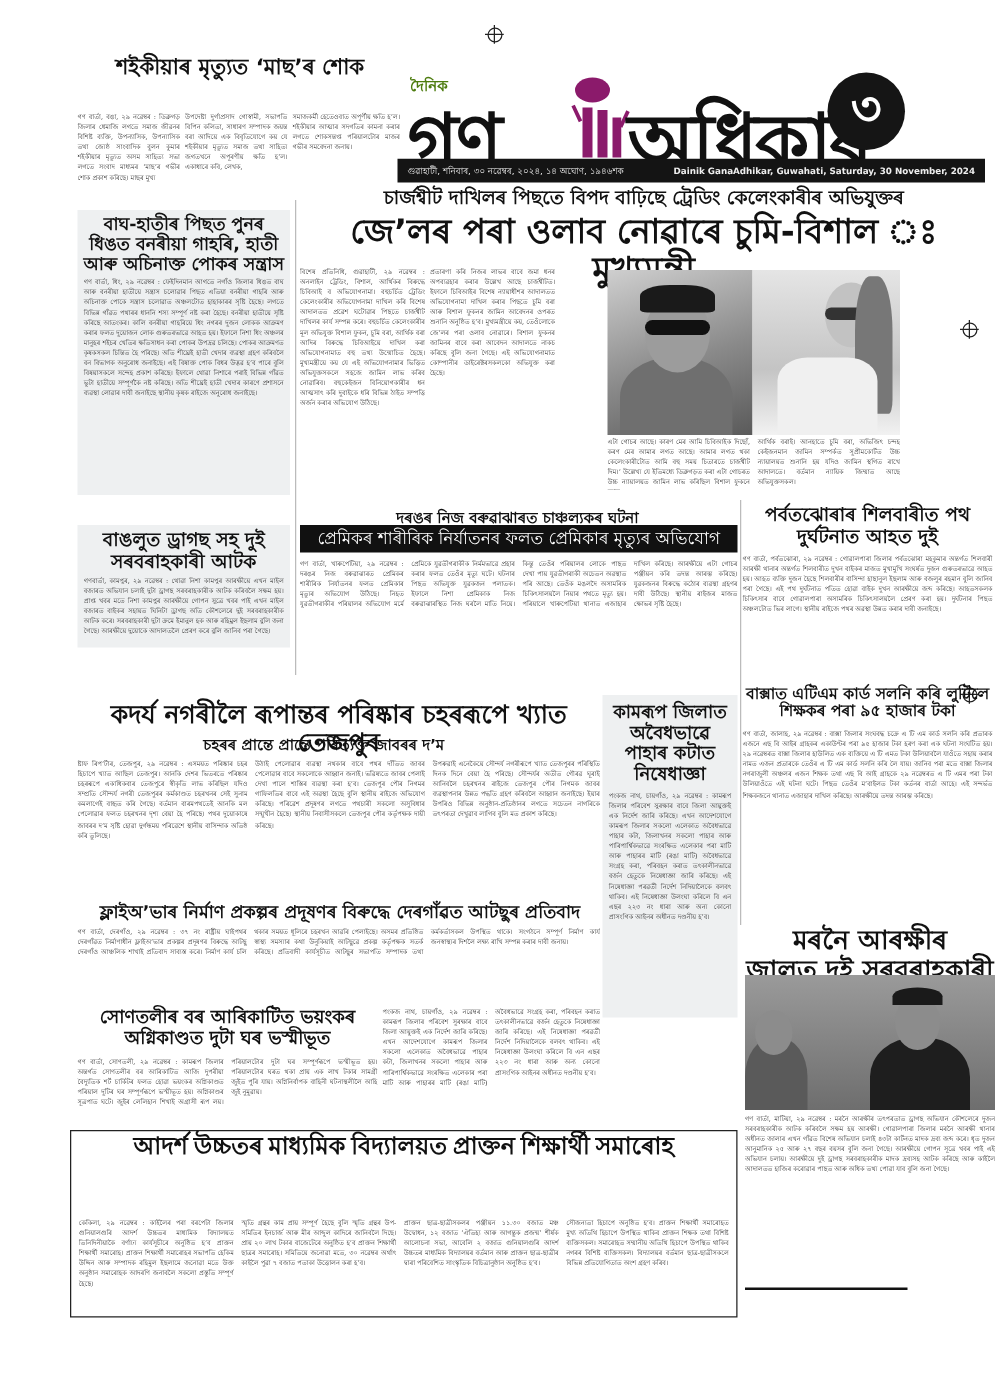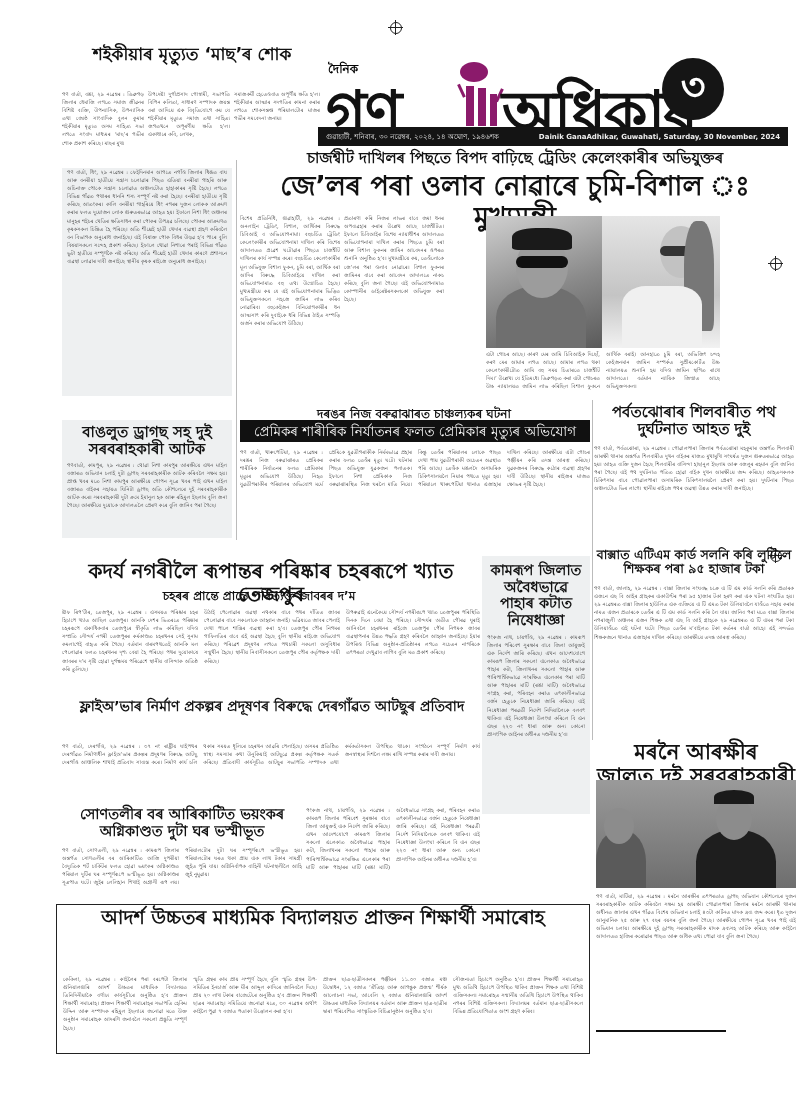--- a/index.html
+++ b/index.html
@@ -15,21 +15,21 @@
   .reg-mark::before, .reg-mark::after { content: ""; position: absolute; background: #222; }
   .reg-mark::before { left: 4px; top: -3px; width: 1px; height: 15px; }
   .reg-mark::after { top: 4px; left: -3px; height: 1px; width: 15px; }
   .photo { position: absolute; background: linear-gradient(160deg, #cfcfcf, #8a8a8a 55%, #5a5a5a); overflow: hidden; }
   .photo .fig { position: absolute; border-radius: 45% 45% 10% 10%; background: #2a2a2a; }
   .photo .face { position: absolute; border-radius: 50%; background: #b9b9b9; }
   .banner { background: #111; color: #fff; }
   .masthead-strip { background: #141414; color: #eee; font-family: "DejaVu Sans", sans-serif; font-size: 7px; display: flex; justify-content: space-between; align-items: center; padding: 0 8px; }
   .page-num { border-radius: 50%; background: #151515; color: #fff; display: flex; align-items: center; justify-content: center; font-family: "DejaVu Sans", sans-serif; font-weight: bold; font-size: 38px; }
   .logo-word { font-family: "DejaVu Sans", sans-serif; font-weight: 900; font-size: 62px; letter-spacing: -2px; color: #111; }
-  .logo-small { font-family: "DejaVu Sans", sans-serif; font-weight: bold; font-size: 12px; color: #000000; }
+  .logo-small { font-family: "DejaVu Sans", sans-serif; font-weight: bold; font-size: 12px; color: #4d7c0f; }
 </style>
 </head>
 <body>
 
 <div class="reg-mark" style="left:390px; top:22px;"></div>
 
 <div class="abs hl" style="left:62px; top:45px; width:260px; font-size:17px;">
   <div>শইকীয়াৰ মৃত্যুত ‘মাছ’ৰ শোক</div>
 </div>
 <div class="abs body-text" style="left:62px; top:90px; width:82px; height:72px;">গণ বাৰ্তা, বঙা, ২৯ নৱেম্বৰ : ডিব্ৰুগড় জিলাৰ ধেমাজি লগতে সমাজ জীৱনৰ বিশিষ্ট ব্যক্তি, উপন্যাসিক, উপন্যাসিক তথা জ্যেষ্ঠ সাংবাদিক বুলন কুমাৰ শইকীয়াৰ মৃত্যুত অসম সাহিত্য সভা লগতে সংবাদ মাধ্যমৰ ‘মাছ’ৰ গভীৰ শোক প্ৰকাশ কৰিছে। মাছৰ মুখ্য</div>
@@ -51,24 +51,25 @@
 </div>
 
 <div class="abs page-num" style="left:662px; top:58px; width:62px; height:62px;">৩</div>
 
 <div class="abs masthead-strip" style="left:318px; top:127px; width:470px; height:19px;">
   <span>গুৱাহাটী, শনিবাৰ, ৩০ নৱেম্বৰ, ২০২৪, ১৪ অঘোণ, ১৯৪৬শক</span>
   <span style="font-weight:bold;margin-left:28px;">Dainik GanaAdhikar, Guwahati, Saturday, 30 November, 2024</span>
 </div>
 
 <div class="abs shade" style="left:62px; top:168px; width:170px; height:228px;">
+  <div class="hl" style="padding:4px 4px 2px; font-size:14px;">বাঘ-হাতীৰ পিছত পুনৰ ধিঙত বনৰীয়া গাহৰি, হাতী আৰু অচিনাক্ত পোকৰ সন্ত্ৰাস</div>
   <div class="body-text" style="padding:0 5px; height:160px;">গণ বাৰ্তা, ধিং, ২৯ নৱেম্বৰ : ফেইদিনমান আগতে নগাঁও জিলাৰ ধিঙত বাঘ আৰু বনৰীয়া হাতীয়ে সন্ত্ৰাস চলোৱাৰ পিছত এতিয়া বনৰীয়া গাহৰি আৰু অচিনাক্ত পোকে সন্ত্ৰাস চলোৱাত অঞ্চলটোত হাহাকাৰৰ সৃষ্টি হৈছে। লগতে বিভিন্ন গাঁৱত পথাৰৰ ধাননি শস্য সম্পূৰ্ণ নষ্ট কৰা হৈছে। বনৰীয়া হাতীয়ে সৃষ্টি কৰিছে আতংকৰ। কালি বনৰীয়া গাহৰিয়ে ধিং নগৰৰ দুজন লোকক আক্ৰমণ কৰাৰ ফলত দুয়োজন লোক গুৰুতৰভাৱে আহত হয়। ইফালে নিশা ধিং অঞ্চলৰ মানুহৰ শইচৰ খেতিৰ ক্ষতিসাধন কৰা পোকৰ উপদ্ৰৱ চলিছে। পোকৰ আক্ৰমণত কৃষকসকল চিন্তিত হৈ পৰিছে। অতি শীঘ্ৰেই হাতী খেদাৰ ব্যৱস্থা গ্ৰহণ কৰিবলৈ বন বিভাগক অনুৰোধ জনাইছে। এই বিষাক্ত পোক বিধৰ উদ্ভৱ হ’ব পাৰে বুলি বিষয়াসকলে সন্দেহ প্ৰকাশ কৰিছে। ইফালে থোৱা নিশাৰে পৰাই বিভিন্ন গাঁৱত ভুটা হাতীয়ে সম্পূৰ্ণকৈ নষ্ট কৰিছে। অতি শীঘ্ৰেই হাতী খেদাৰ কাৰণে প্ৰশাসনে ব্যৱস্থা লোৱাৰ দাবী জনাইছে স্থানীয় কৃষক ৰাইজে অনুৰোধ জনাইছে।</div>
 </div>
 
-<div class="abs shade" style="left:62px; top:420px; width:170px; height:118px;">
+<div class="abs shade" style="left:62px; top:420px; width:170px; height:98px;">
   <div class="hl" style="padding:4px 4px 2px; font-size:15px;">বাঙলুত ড্ৰাগছ সহ দুই সৰবৰাহকাৰী আটক</div>
   <div class="body-text" style="padding:0 5px; height:60px;">গণবাৰ্তা, কামপুৰ, ২৯ নৱেম্বৰ : থোৱা নিশা কামপুৰ আৰক্ষীয়ে এখন মাইল বজাৰত অভিযান চলাই দুটা ড্ৰাগছ সৰবৰাহকাৰীক আটক কৰিবলৈ সক্ষম হয়। প্ৰাপ্ত খবৰ মতে নিশা কামপুৰ আৰক্ষীয়ে গোপন সূত্ৰে খবৰ পাই এখন মাইল বজাৰত বাইকৰ সহায়ত ঘিনিটা ড্ৰাগছ অতি কৌশলেৰে দুই সৰবৰাহকাৰীক আটক কৰে। সৰবৰাহকাৰী দুটা ক্ৰমে ইমানুল হক আৰু ৰহিমুল ইছলাম বুলি জনা গৈছে। আৰক্ষীয়ে দুয়োকে আদালতলৈ প্ৰেৰণ কৰে বুলি জানিব পৰা গৈছে।</div>
 </div>
 
 <div class="rule-v" style="left:236px; top:160px; height:380px;"></div>
 
 <div class="abs hl" style="left:240px; top:150px; width:550px; font-size:15px;">চাৰ্জশ্বীট দাখিলৰ পিছতে বিপদ বাঢ়িছে ট্ৰেডিং কেলেংকাৰীৰ অভিযুক্তৰ</div>
 <div class="abs hl" style="left:240px; top:170px; width:550px; font-size:27px;">জে’লৰ পৰা ওলাব নোৱাৰে চুমি-বিশাল ঃ মুখ্যমন্ত্ৰী</div>
 
 <div class="abs body-text" style="left:240px; top:214px; width:100px; height:178px;">বিশেষ প্ৰতিনিধি, গুৱাহাটী, ২৯ নৱেম্বৰ : অনলাইন ট্ৰেডিং, বিশাল, আৰ্থিকৰ বিৰুদ্ধে চিবিআই ব অভিযোগনামা। বহুচৰ্চিত ট্ৰেডিং কেলেংকাৰীৰ অভিযোগনামা দাখিল কৰি বিশেষ আদালতত প্ৰৱেশ ঘটোৱাৰ পিছতে চাৰ্জশ্বীট দাখিলৰ কাৰ্য সম্পন্ন কৰে। বহুচৰ্চিত কেলেংকাৰীৰ মূল অভিযুক্ত বিশাল ফুকন, চুমি বৰা, আৰ্থিক বৰা আদিৰ বিৰুদ্ধে চিবিআইয়ে দাখিল কৰা অভিযোগনামাত বহু তথ্য উন্মোচিত হৈছে। মুখ্যমন্ত্ৰীয়ে কয় যে এই অভিযোগনামাৰ ভিত্তিত অভিযুক্তসকলে সহজে জামিন লাভ কৰিব নোৱাৰিব। বহুকেইজন বিনিয়োগকাৰীৰ ধন আত্মসাৎ কৰি দুবাইকে ধৰি বিভিন্ন ঠাইত সম্পত্তি অৰ্জন কৰাৰ অভিযোগ উঠিছে।</div>
@@ -109,21 +110,21 @@
 <div class="abs hl" style="left:50px; top:590px; width:418px; font-size:12px;">চহৰৰ প্ৰান্তে প্ৰান্তে পৰিত্যক্ত জাবৰৰ দ’ম</div>
 <div class="abs body-text" style="left:62px; top:608px; width:136px; height:110px;">ষ্টাফ ৰিপ’ৰ্টাৰ, তেজপুৰ, ২৯ নৱেম্বৰ : এসময়ত পৰিষ্কাৰ চহৰ হিচাপে খ্যাত আছিল তেজপুৰ। আনকি দেশৰ ভিতৰতে পৰিষ্কাৰ চহৰৰূপে একাধিকবাৰ তেজপুৰে স্বীকৃতি লাভ কৰিছিল যদিও সম্প্ৰতি সৌন্দৰ্য নগৰী তেজপুৰৰ কৰ্মকাণ্ডত চহৰখনৰ সেই সুনাম কমলাগেই বাহৃত কৰি গৈছে। বৰ্তমান বাৰমপথতেই আনকি মল পেলোৱাৰ ফলত চহৰখনৰ দৃশ্য বেয়া হৈ পৰিছে। পথৰ দুয়োকাষে জাবৰৰ দ’ম সৃষ্টি হোৱা দুৰ্গন্ধময় পৰিৱেশে স্থানীয় বাসিন্দাক অতিষ্ঠ কৰি তুলিছে।</div>
 <div class="abs body-text" style="left:204px; top:608px; width:136px; height:110px;">উঠাই পেলোৱাৰ ব্যৱস্থা নথকাৰ বাবে পথৰ দাঁতিত জাবৰ পেলোৱাৰ বাবে সকলোকে আহ্বান জনাই। ভৱিষ্যতে জাবৰ পেলাই দেখা পালে শাস্তিৰ ব্যৱস্থা কৰা হ’ব। তেজপুৰ পৌৰ নিগমৰ গাফিলতিৰ বাবে এই অৱস্থা হৈছে বুলি স্থানীয় ৰাইজে অভিযোগ কৰিছে। পৰিৱেশ প্ৰদূষণৰ লগতে পথচাৰী সকলো অসুবিধাৰ সন্মুখীন হৈছে। স্থানীয় নিবাসীসকলে তেজপুৰ পৌৰ কৰ্তৃপক্ষক দায়ী কৰিছে।</div>
 <div class="abs body-text" style="left:346px; top:608px; width:134px; height:110px;">উপৰুৱাই এনেকৈয়ে সৌন্দৰ্য নগৰীৰূপে খ্যাত তেজপুৰৰ পৰিস্থিতি দিনক দিনে বেয়া হৈ পৰিছে। সৌন্দৰ্যৰ অতীত গৌৰৱ ঘূৰাই আনিবলৈ চহৰখনৰ ৰাইজে তেজপুৰ পৌৰ নিগমক জাবৰ ব্যৱস্থাপনাৰ উন্নত পদ্ধতি গ্ৰহণ কৰিবলৈ আহ্বান জনাইছে। ইয়াৰ উপৰিও বিভিন্ন অনুষ্ঠান-প্ৰতিষ্ঠানৰ লগতে সচেতন নাগৰিকে তৎপৰতা দেখুৱাব লাগিব বুলি মত প্ৰকাশ কৰিছে।</div>
 
 <div class="abs shade" style="left:482px; top:556px; width:108px; height:258px;">
   <div class="hl" style="padding:6px 4px 4px; font-size:14.5px;">কামৰূপ জিলাত অবৈধভাৱে পাহাৰ কটাত নিষেধাজ্ঞা</div>
   <div class="body-text" style="padding:0 5px; height:180px;">পংকজ নাথ, চায়গাঁও, ২৯ নৱেম্বৰ : কামৰূপ জিলাৰ পৰিবেশ সুৰক্ষাৰ বাবে জিলা আয়ুক্তই এক নিৰ্দেশ জাৰি কৰিছে। এখন আদেশযোগে কামৰূপ জিলাৰ সকলো এলেকাত অবৈধভাৱে পাহাৰ কটা, জিলাখনৰ সকলো পাহাৰ আৰু পাৰিপাৰ্শ্বিকভাৱে সংৰক্ষিত এলেকাৰ পৰা মাটি আৰু পাহাৰৰ মাটি (ৰঙা মাটি) অবৈধভাৱে সংগ্ৰহ কৰা, পৰিবহন কৰাত তৎকালীনভাৱে বৰ্জন হেতুকে নিষেধাজ্ঞা জাৰি কৰিছে। এই নিষেধাজ্ঞা পৰৱৰ্তী নিৰ্দেশ নিদিয়ালৈকে বলবৎ থাকিব। এই নিষেধাজ্ঞা উলংঘা কৰিলে বি এন এছৰ ২২৩ নং ধাৰা আৰু অন্য কোনো প্ৰাসংগিক আইনৰ অধীনত দণ্ডনীয় হ’ব।</div>
 </div>
 
-<div class="abs hl" style="left:62px; top:698px; width:420px; font-size:14px;">ফ্লাইঅ’ভাৰ নিৰ্মাণ প্ৰকল্পৰ প্ৰদূষণৰ বিৰুদ্ধে দেৰগাঁৱত আটছুৰ প্ৰতিবাদ</div>
+<div class="abs hl" style="left:62px; top:722px; width:420px; font-size:14px;">ফ্লাইঅ’ভাৰ নিৰ্মাণ প্ৰকল্পৰ প্ৰদূষণৰ বিৰুদ্ধে দেৰগাঁৱত আটছুৰ প্ৰতিবাদ</div>
 <div class="abs body-text" style="left:62px; top:742px; width:418px; height:60px; column-count:3; column-gap:6px;">গণ বাৰ্তা, দেৰগাঁও, ২৯ নৱেম্বৰ : ৩৭ নং ৰাষ্ট্ৰীয় ঘাইপথৰ দেৰগাঁৱত নিৰ্মাণাধীন ফ্লাইঅ’ভাৰ প্ৰকল্পৰ প্ৰদূষণৰ বিৰুদ্ধে আটছু দেৰগাঁও আঞ্চলিক শাখাই প্ৰতিবাদ সাব্যস্ত কৰে। নিৰ্মাণ কাৰ্য চলি থকাৰ সময়ত ধূলিৰে চহৰখন আৱৰি পেলাইছে। অসমৰ প্ৰতিষ্ঠিত স্বাস্থ্য সমস্যাৰ কথা উনুকিয়াই আটছুৱে প্ৰকল্প কৰ্তৃপক্ষক সতৰ্ক কৰিছে। প্ৰতিবাদী কাৰ্যসূচীত আটছুৰ সভাপতি সম্পাদক তথা কৰ্মকৰ্তাসকল উপস্থিত থাকে। সংগঠনে সম্পূৰ্ণ নিৰ্মাণ কাৰ্য জনস্বাস্থ্যৰ দিশলৈ লক্ষ্য ৰাখি সম্পন্ন কৰাৰ দাবী জনায়।</div>
 
 <div class="abs hl" style="left:62px; top:806px; width:240px; font-size:14.5px;">সোণতলীৰ বৰ আৰিকাটিত ভয়ংকৰ অগ্নিকাণ্ডত দুটা ঘৰ ভস্মীভূত</div>
 <div class="abs body-text" style="left:62px; top:846px; width:240px; height:50px; column-count:2; column-gap:6px;">গণ বাৰ্তা, সোণতলী, ২৯ নৱেম্বৰ : কামৰূপ জিলাৰ অন্তৰ্গত সোণতলীৰ বৰ আৰিকাটিত আজি দুপৰীয়া বৈদ্যুতিক শৰ্ট চাৰ্কিটৰ ফলত হোৱা ভয়ংকৰ অগ্নিকাণ্ডত পৰিয়াল দুটিৰ ঘৰ সম্পূৰ্ণৰূপে ভস্মীভূত হয়। অগ্নিকাণ্ডৰ সূত্ৰপাত ঘটে। জুইৰ লেলিহান শিখাই অগ্ৰাসী ৰূপ লয়। পৰিয়ালটোৰ দুটা ঘৰ সম্পূৰ্ণৰূপে ভস্মীভূত হয়। পৰিয়ালটোৰ ঘৰত থকা প্ৰায় এক লাখ টকাৰ সামগ্ৰী জুইত পুৰি যায়। অগ্নিনিৰ্বাপক বাহিনী ঘটনাস্থলীলৈ আহি জুই নুমুৱায়।</div>
 <div class="abs body-text" style="left:306px; top:806px; width:174px; height:94px; column-count:2; column-gap:6px;">পংকজ নাথ, চায়গাঁও, ২৯ নৱেম্বৰ : কামৰূপ জিলাৰ পৰিবেশ সুৰক্ষাৰ বাবে জিলা আয়ুক্তই এক নিৰ্দেশ জাৰি কৰিছে। এখন আদেশযোগে কামৰূপ জিলাৰ সকলো এলেকাত অবৈধভাৱে পাহাৰ কটা, জিলাখনৰ সকলো পাহাৰ আৰু পাৰিপাৰ্শ্বিকভাৱে সংৰক্ষিত এলেকাৰ পৰা মাটি আৰু পাহাৰৰ মাটি (ৰঙা মাটি) অবৈধভাৱে সংগ্ৰহ কৰা, পৰিবহন কৰাত তৎকালীনভাৱে বৰ্জন হেতুকে নিষেধাজ্ঞা জাৰি কৰিছে। এই নিষেধাজ্ঞা পৰৱৰ্তী নিৰ্দেশ নিদিয়ালৈকে বলবৎ থাকিব। এই নিষেধাজ্ঞা উলংঘা কৰিলে বি এন এছৰ ২২৩ নং ধাৰা আৰু অন্য কোনো প্ৰাসংগিক আইনৰ অধীনত দণ্ডনীয় হ’ব।</div>
 
 <div class="abs hl" style="left:596px; top:740px; width:200px; font-size:21px;">
   <div>মৰনৈ আৰক্ষীৰ</div>
   <div>জালত দুই সৰবৰাহকাৰী</div>
 </div>
@@ -131,18 +132,18 @@
   <div class="fig" style="left:0px; top:50px; width:50px; height:70px; background:#5a5a5a;"></div>
   <div class="face" style="left:8px; top:28px; width:30px; height:36px; background:#8c8c8c;"></div>
   <div class="fig" style="left:100px; top:50px; width:80px; height:70px; background:#1e1e1e;"></div>
   <div class="face" style="left:120px; top:16px; width:36px; height:44px; background:#8c8c8c;"></div>
   <div class="abs" style="left:118px; top:10px; width:40px; height:14px; background:#1a1a1a; border-radius:50% 50% 0 0;"></div>
 </div>
 <div class="abs body-text" style="left:596px; top:892px; width:200px; height:136px;">গণ বাৰ্তা, মাটিয়া, ২৯ নৱেম্বৰ : মৰনৈ আৰক্ষীৰ তৎপৰতাত ড্ৰাগছ অভিযান কৌশলেৰে দুজন সৰবৰাহকাৰীক আটক কৰিবলৈ সক্ষম হয় আৰক্ষী। গোৱালপাৰা জিলাৰ মৰনৈ আৰক্ষী থানাৰ অধীনত জালাৰ এখন গাঁৱত বিশেষ অভিযান চলাই ৪৩টা কাৰ্টনত মাদক দ্ৰব্য জব্দ কৰে। ধৃত দুজন আনুমানিক ২৫ আৰু ২৭ বছৰ বয়সৰ বুলি জনা গৈছে। আৰক্ষীয়ে গোপন সূত্ৰে খবৰ পাই এই অভিযান চলায়। আৰক্ষীয়ে দুই ড্ৰাগছ সৰবৰাহকাৰীক মাদক দ্ৰব্যসহ আটক কৰিছে আৰু কাইলৈ আদালতত হাজিৰ কৰোৱাৰ পাছত আৰু অধিক তথ্য পোৱা যাব বুলি জনা গৈছে।</div>
 <div class="rule-h" style="left:596px; top:1030px; width:130px; height:2px; background:#111;"></div>
 
 <div class="abs" style="left:56px; top:904px; width:534px; height:150px; border:1.5px solid #222;">
-  <div class="hl" style="padding-top:2px; font-size:19px;">আদৰ্শ উচ্চতৰ মাধ্যমিক বিদ্যালয়ত প্ৰাক্তন শিক্ষাৰ্থী সমাৰোহ</div>
+  <div class="hl" style="padding-top:2px; font-size:19px;font-family:Liberation Serif, serif;">আদৰ্শ উচ্চতৰ মাধ্যমিক বিদ্যালয়ত প্ৰাক্তন শিক্ষাৰ্থী সমাৰোহ</div>
   <div class="abs body-text" style="left:6px; top:70px; width:124px; height:74px;">কেকিলা, ২৯ নৱেম্বৰ : কাইলৈৰ পৰা বৰপেটা জিলাৰ গুনিয়ালগুৰি আদৰ্শ উচ্চতৰ মাধ্যমিক বিদ্যালয়ত তিনিদিনীয়াকৈ বৰ্ণাঢ্য কাৰ্যসূচীৰে অনুষ্ঠিত হ’ব প্ৰাক্তন শিক্ষাৰ্থী সমাৰোহ। প্ৰাক্তন শিক্ষাৰ্থী সমাৰোহৰ সভাপতি হেকিম উদ্দিন আৰু সম্পাদক ৰহিমুল ইছলামে জনোৱা মতে উক্ত অনুষ্ঠান সমাৰোহক আদৰণি জনাবলৈ সকলো প্ৰস্তুতি সম্পূৰ্ণ হৈছে।</div>
   <div class="abs body-text" style="left:136px; top:70px; width:124px; height:74px;">স্মৃতি গ্ৰন্থৰ কাম প্ৰায় সম্পূৰ্ণ হৈছে বুলি স্মৃতি গ্ৰন্থৰ উপ-সমিতিৰ ইনচাৰ্জ আৰু মীৰ আব্দুল কাদিৰে জানিবলৈ দিছে। প্ৰায় ২০ লাখ টকাৰ বাজেটেৰে অনুষ্ঠিত হ’ব প্ৰাক্তন শিক্ষাৰ্থী ছাত্ৰৰ সমাৰোহ। সমিতিয়ে জনোৱা মতে, ৩০ নৱেম্বৰ অৰ্থাৎ কাইলৈ পুৱা ৭ বজাত পতাকা উত্তোলন কৰা হ’ব।</div>
   <div class="abs body-text" style="left:266px; top:70px; width:124px; height:74px;">প্ৰাক্তন ছাত্ৰ-ছাত্ৰীসকলৰ পঞ্জীয়ন ১১.৩০ বজাত মঞ্চ উদ্বোধন, ১২ বজাত ‘ঐতিহ্য আৰু আগন্তুক প্ৰজন্ম’ শীৰ্ষক আলোচনা সভা, আবেলি ২ বজাত গুনিয়ালগুৰি আদৰ্শ উচ্চতৰ মাধ্যমিক বিদ্যালয়ৰ বৰ্তমান আৰু প্ৰাক্তন ছাত্ৰ-ছাত্ৰীৰ দ্বাৰা পৰিবেশিত সাংস্কৃতিক বিচিত্ৰানুষ্ঠান অনুষ্ঠিত হ’ব।</div>
   <div class="abs body-text" style="left:396px; top:70px; width:130px; height:74px;">সৌজন্যতা হিচাপে অনুষ্ঠিত হ’ব। প্ৰাক্তন শিক্ষাৰ্থী সমাৰোহত মুখ্য অতিথি হিচাপে উপস্থিত থাকিব প্ৰাক্তন শিক্ষক তথা বিশিষ্ট ব্যক্তিসকল। সমাৰোহত সম্মানীয় অতিথি হিচাপে উপস্থিত থাকিব নগৰৰ বিশিষ্ট ব্যক্তিসকল। বিদ্যালয়ৰ বৰ্তমান ছাত্ৰ-ছাত্ৰীসকলে বিভিন্ন প্ৰতিযোগিতাত অংশ গ্ৰহণ কৰিব।</div>
 </div>
 
 </body></html>

